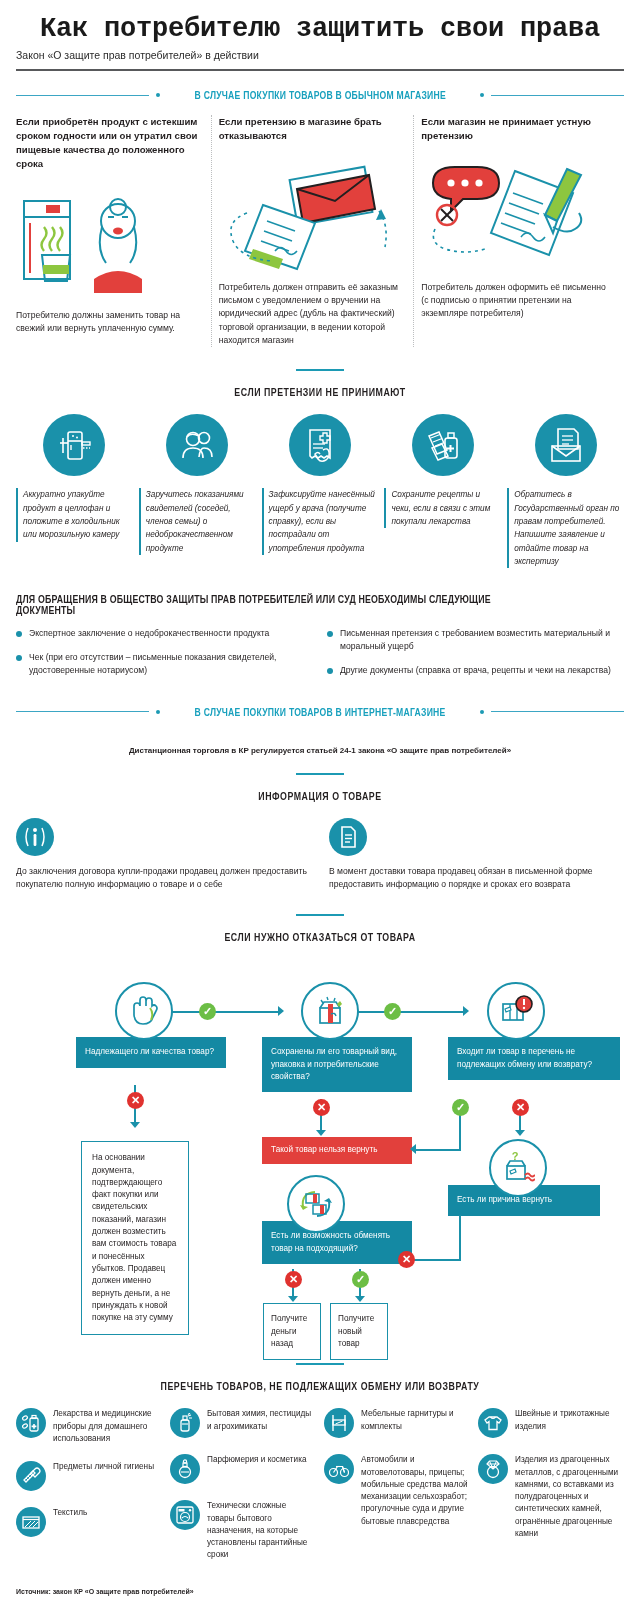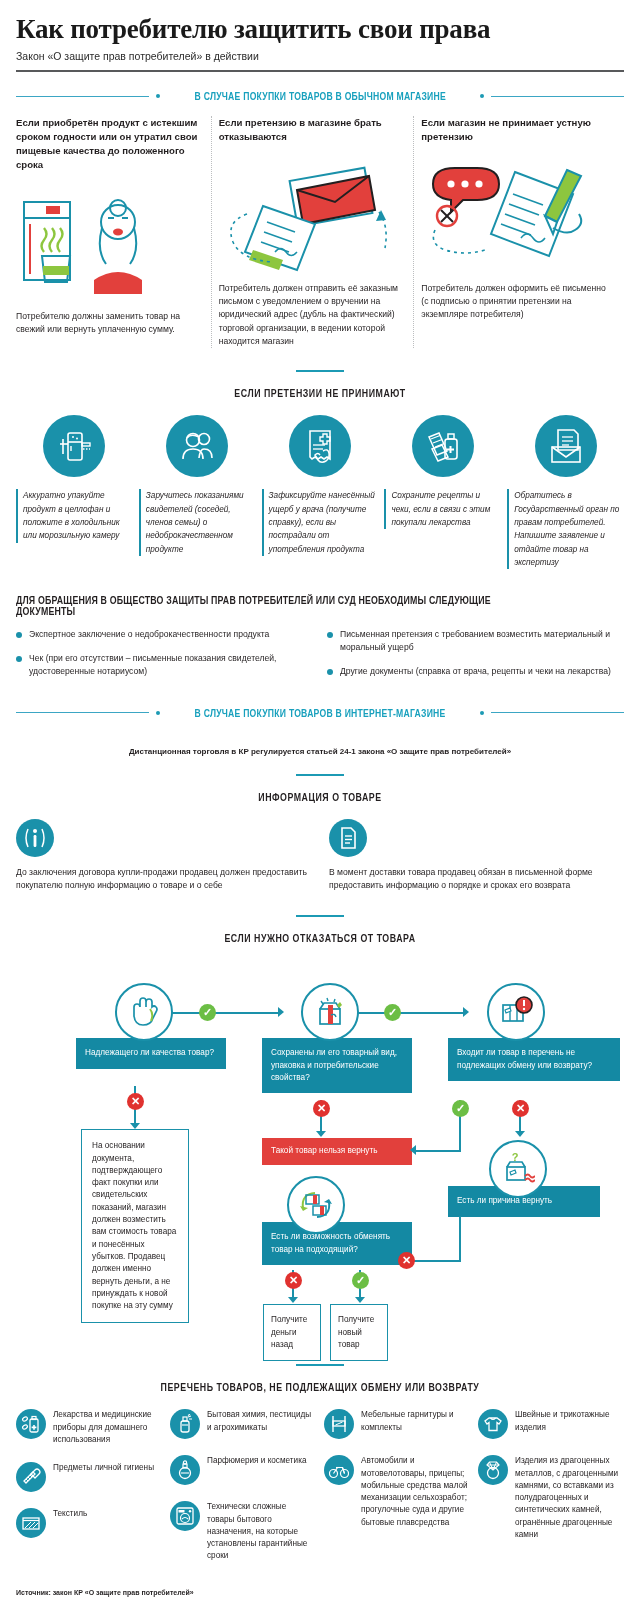--- a/index.html
+++ b/index.html
@@ -8,26 +8,27 @@
     background: #ffffff;
     font-family: "Liberation Sans", sans-serif;
     color: #231f20;
     position: relative;
     overflow: hidden;
   }
   .page { position: relative; width: 640px; height: 1602px; padding: 0 16px; }
 
   
   .hdr-title {
-    font-family: Liberation Serif, serif;
+    font-family: Liberation Mono, monospace;
     font-size: 27px;
     font-weight: 700;
     letter-spacing: -0.2px;
     color: #1a1a1a;
     margin-top: 14px;
+    text-align: center;
   }
   .hdr-sub {
     font-size: 10.5px;
     color: #2b2b2b;
     margin-top: 5px;
   }
   .hdr-rule {
     border-bottom: 2px solid #58595b;
     margin-top: 8px;
   }
@@ -415,21 +416,21 @@
       </svg>
     </div>
 
     <div class="fbox" style="left:60px; top:80px; width:150px;">Надлежащего ли качества товар?</div>
     <div class="fbox" style="left:246px; top:80px; width:150px;">Сохранены ли его товарный вид, упаковка и потребительские свойства?</div>
     <div class="fbox" style="left:432px; top:80px; width:172px;">Входит ли товар в перечень не подлежащих обмену или возврату?</div>
 
     <div class="fline" style="left:118px; top:128px; width:2px; height:38px;"></div>
     <div class="mark no" style="left:111px; top:135px;">✕</div>
     <div style="position:absolute;left:114px;top:165px;width:0;height:0;border-top:6px solid #1a91aa;border-left:5px solid transparent;border-right:5px solid transparent;"></div>
-    <div class="fbox white" style="left:65px; top:171px; width:108px; padding:10px;">На основании документа, подтверждающего факт покупки или свидетельских показаний, магазин должен возместить вам стоимость товара и понесённых убытков. Продавец должен именно вернуть деньги, а не принуждать к новой покупке на эту сумму</div>
+    <div class="fbox white" style="left:65px; top:184px; width:108px; padding:10px;">На основании документа, подтверждающего факт покупки или свидетельских показаний, магазин должен возместить вам стоимость товара и понесённых убытков. Продавец должен именно вернуть деньги, а не принуждать к новой покупке на эту сумму</div>
 
     <div class="fline" style="left:304px; top:142px; width:2px; height:32px;"></div>
     <div class="mark no" style="left:297px; top:142px;">✕</div>
     <div style="position:absolute;left:300px;top:173px;width:0;height:0;border-top:6px solid #1a91aa;border-left:5px solid transparent;border-right:5px solid transparent;"></div>
     <div class="fbox red" style="left:246px; top:180px; width:150px; padding:7px 9px;">Такой товар нельзя вернуть</div>
 
     <div class="fline" style="left:503px; top:142px; width:2px; height:32px;"></div>
     <div class="mark no" style="left:496px; top:142px;">✕</div>
     <div style="position:absolute;left:499px;top:173px;width:0;height:0;border-top:6px solid #1a91aa;border-left:5px solid transparent;border-right:5px solid transparent;"></div>
 

